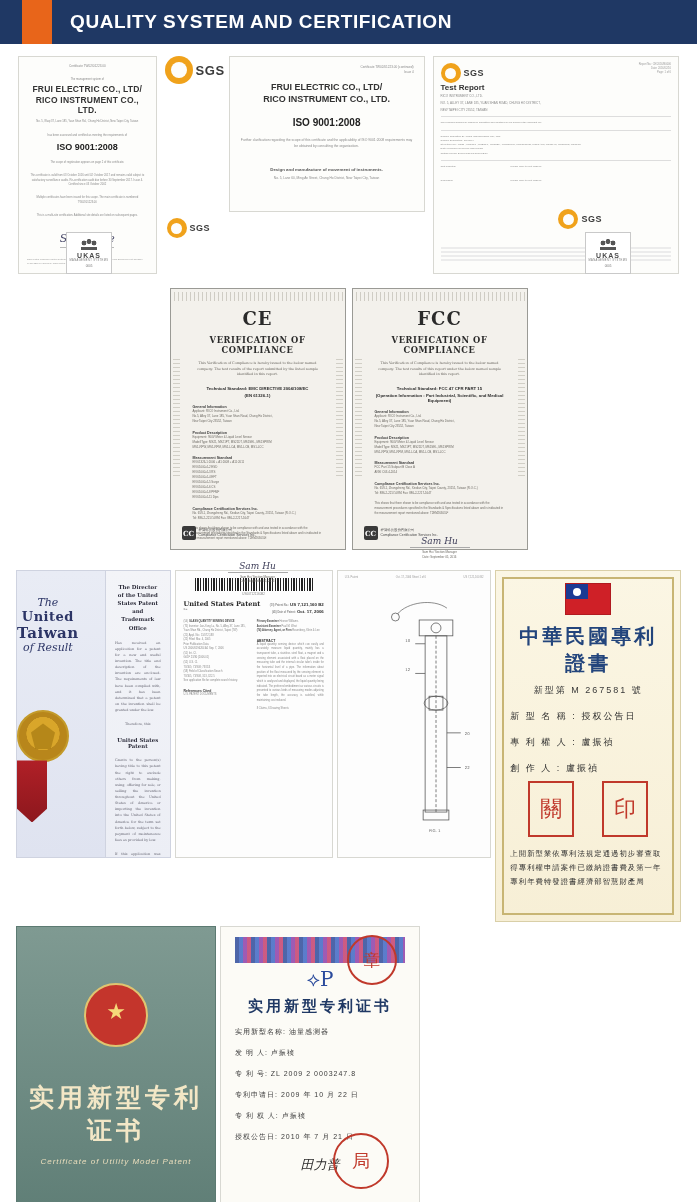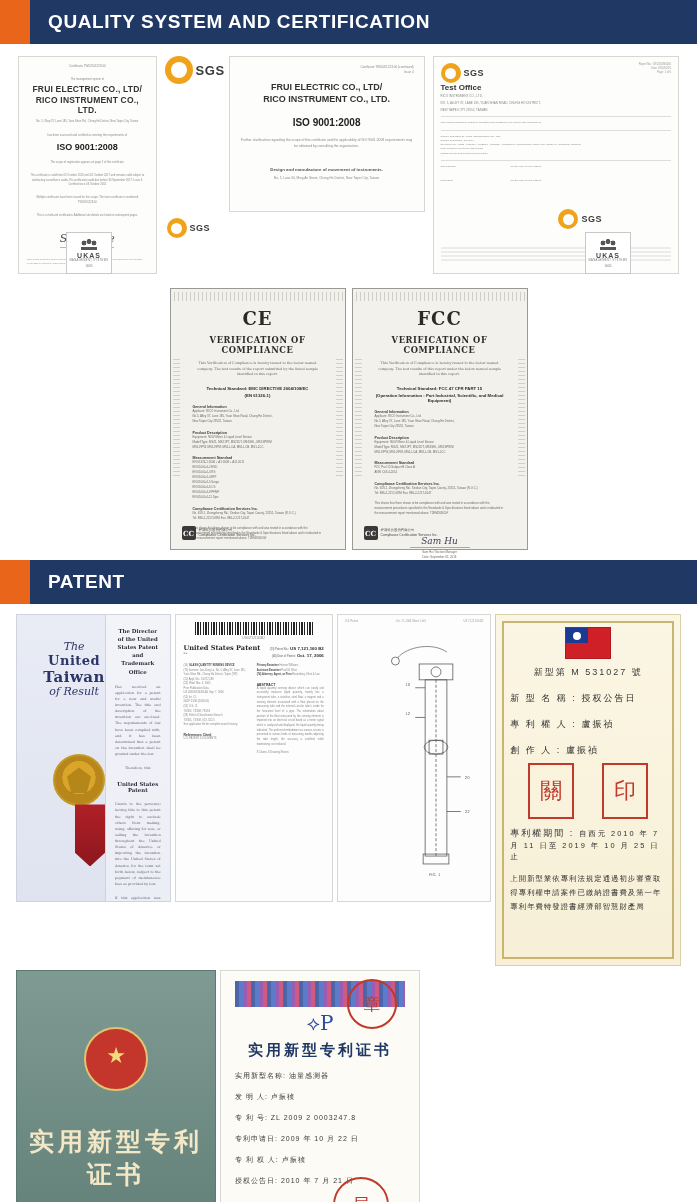--- a/index.html
+++ b/index.html
@@ -18,20 +18,21 @@
     overflow: hidden;
   }
 
   
   .section-bar {
     position: relative;
     height: 44px;
     display: flex;
     align-items: stretch;
     background: #1f3864;
+    padding-left: 22px;
   }
   .section-bar .accent {
     width: 30px;
     background: #e8651a;
     flex: 0 0 30px;
   }
   .section-bar .bar-title {
     flex: 1 1 auto;
     display: flex;
     align-items: center;
@@ -272,21 +273,21 @@
     border: 1px solid #cfd3e0;
     display: flex;
     box-sizing: border-box;
     overflow: hidden;
   }
   .us-cover .left {
     width: 88px; flex: 0 0 88px;
     background: linear-gradient(180deg,#e9ecf5,#dfe3f0);
     border-right: 1px solid #cfd3e0;
     position: relative;
-    display: flex; flex-direction: column; align-items: flex-end;
+    display: flex; flex-direction: column; align-items: flex-start;
   }
   .us-cover .left .title {
     margin-top: 26px; text-align: center;
     font-family: "DejaVu Serif", serif; color: #2c3566;
     line-height: 1.15;
   }
   .us-cover .left .t1 { font-size: 11px; font-style: italic; }
   .us-cover .left .t2 { font-size: 13px; font-weight: bold; letter-spacing: .5px; }
   .us-cover .left .t3 { font-size: 15px; font-weight: bold; letter-spacing: .5px; }
   .us-cover .left .t4 { font-size: 11px; font-style: italic; }
@@ -544,21 +545,21 @@
         </div>
       </div>
 
       <div class="doc sgs-report">
         <div class="rep-top">
           <div>
             <div class="sgs-badge sgs-small">
               <div class="sgs-ring"></div>
               <div class="sgs-text">SGS</div>
             </div>
-            <div class="rep-title">Test Office</div>
+            <div class="rep-title">Test Report</div>
             <div class="rep-sub">RICO INSTRUMENT CO., LTD.</div>
             <div class="rep-sub">NO. 5, ALLEY 37, LANE 185, YUAN SHAN ROAD, CHUNG HO DISTRICT,</div>
             <div class="rep-sub">NEW TAIPEI CITY 23552, TAIWAN</div>
           </div>
           <div class="rep-meta">
             <div>Report No.: CE/2016/B0006</div>
             <div>Date: 2016/02/16</div>
             <div>Page: 1 of 6</div>
           </div>
         </div>
@@ -719,24 +720,20 @@
           <div class="ccs">CC</div>
           <div>
             <div class="ccs-txt">程智科技股份有限公司</div>
             <div class="ccs-txt">Compliance Certification Services Inc.</div>
           </div>
         </div>
       </div>
     </div>
   </div>
 
-  <div class="section-bar">
-    <div class="accent"></div>
-    <div class="bar-title">PATENT</div>
-  </div>
 
   <div class="patent-section">
 
     <div class="patent-grid-top">
 
       <div class="us-cover">
         <div class="left">
           <div class="title">
             <div class="t1">The</div>
             <div class="t2">United</div>
@@ -857,40 +854,37 @@
           </g>
         </svg>
       </div>
 
       <div class="tw-cert">
         <div class="border-in"></div>
         <div class="flag">
           <div class="canton"></div>
           <div class="sun"></div>
         </div>
-        <div class="tw-sub">新型第 M 531027 號</div>
+        <div class="tw-title">中華民國專利證書</div>
+        <div class="tw-sub">新型第 M 267581 號</div>
         <div class="tw-row">
           <span>新 型 名 稱 :</span>
           <span>授权公告日</span>
         </div>
         <div class="tw-row">
           <span>專 利 權 人 :</span>
           <span>盧振禎</span>
         </div>
         <div class="tw-row">
           <span>創 作 人 :</span>
           <span>盧振禎</span>
         </div>
         <div class="seal-block">
           <div class="big-seal">關</div>
           <div class="big-seal">印</div>
-        </div>
-        <div class="tw-row" style="margin-top:8px;">
-          <span>專利權期間 :</span>
-          <span style="font-size:7.4px">自西元 2010 年 7 月 11 日至 2019 年 10 月 25 日止</span>
         </div>
         <div class="tw-para">上開新型業依專利法規定通過初步審查取得專利權申請案件已繳納證書費及第一年專利年費特發證書經濟部智慧財產局</div>
 
       </div>
     </div>
 
     <div class="patent-grid-bottom">
 
       <div class="cn-cover">
         <div class="emblem"></div>

